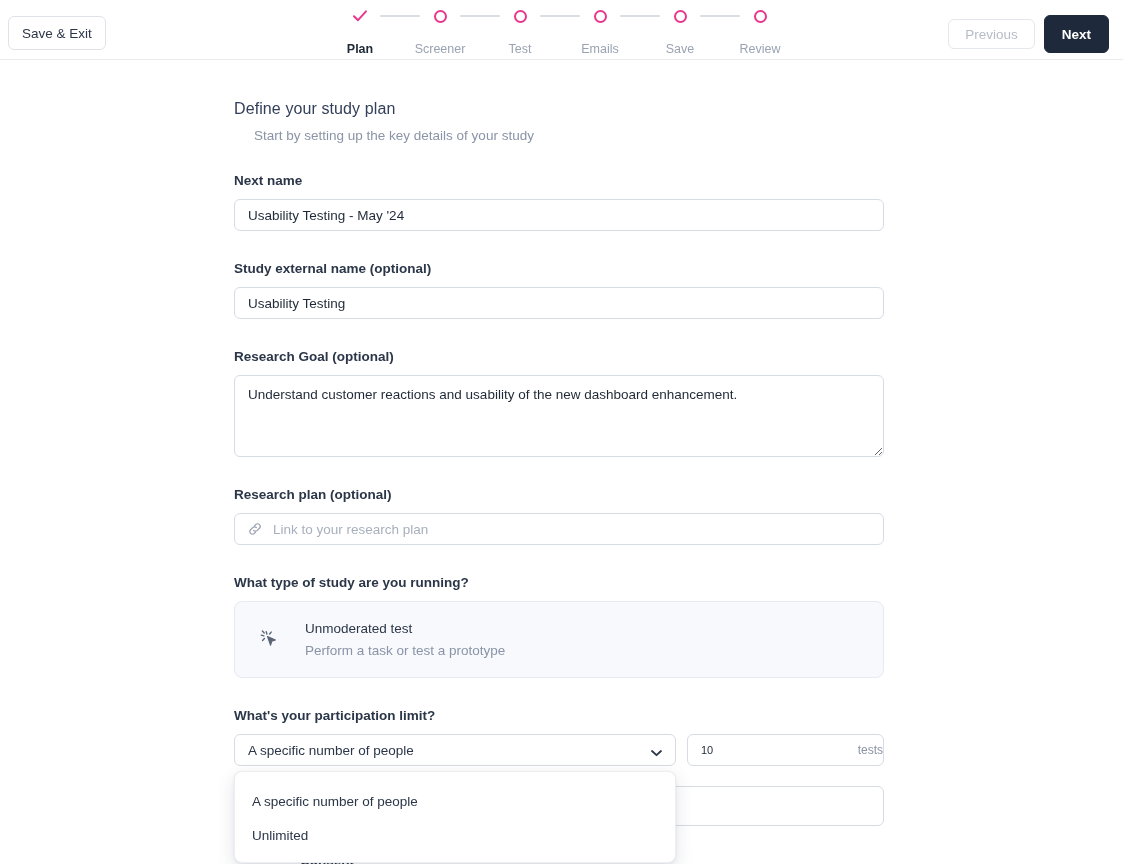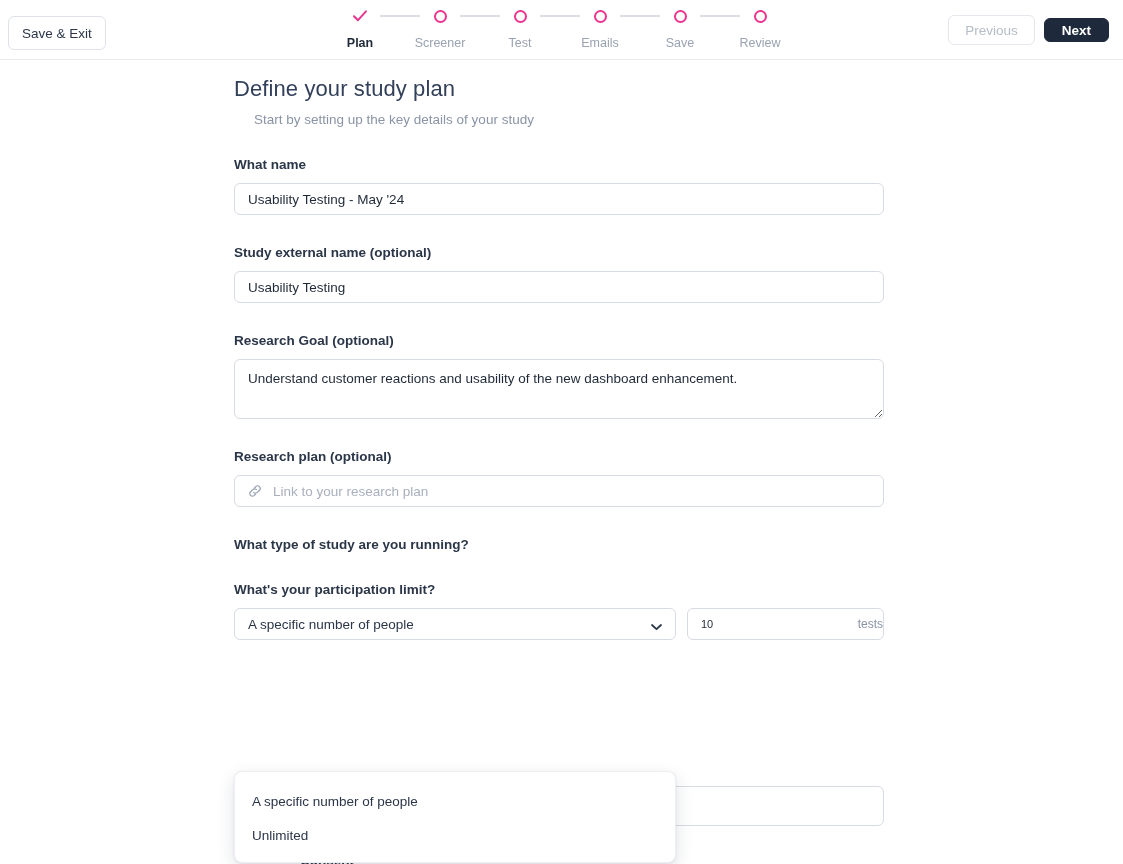--- a/index.html
+++ b/index.html
@@ -38,21 +38,21 @@
     display: flex; flex-direction: column; align-items: center;
     width: 40px;
   }
   .step-mark { height: 20px; display: flex; align-items: center; justify-content: center; }
   .ring {
     width: 13px; height: 13px; border-radius: 50%;
     border: 2px solid #e8368f; background: transparent;
   }
   .check { display: block; }
   .step-label {
-    margin-top: 10px;
+    margin-top: 16px;
     font-size: 12.5px; color: #9aa3b2; white-space: nowrap;
   }
   .step-col.done .step-label { color: #1f2937; font-weight: bold; }
   .connector {
     width: 40px; height: 20px;
     display: flex; align-items: center;
   }
   .connector i {
     display: block; width: 100%; height: 2px; background: #d9dce3; border-radius: 1px;
   }
@@ -63,49 +63,49 @@
   }
   .btn-prev {
     height: 30px; padding: 0 16px;
     display: flex; align-items: center;
     background: #ffffff; border: 1px solid #e4e7ec;
     border-radius: 6px;
     font-size: 13.5px; color: #b6bcc7;
     cursor: default;
   }
   .btn-next {
-    height: 24px; padding: 0 17px;
+    height: 38px; padding: 0 17px;
     display: flex; align-items: center;
     background: #1e2a3b; border: 1px solid #1e2a3b;
     border-radius: 6px;
     font-size: 13.5px; color: #ffffff; font-weight: bold;
     cursor: pointer;
   }
 
   
   .content { position: absolute; left: 234px; top: 60px; width: 650px; }
-  .page-title { margin-top: 16px; font-size: 22px; color: #33405a; letter-spacing: .1px; }
+  .page-title { margin-top: 40px; font-size: 16px; color: #33405a; letter-spacing: .1px; }
   .page-sub { margin-top: 10px; font-size: 13.5px; color: #8a94a6; margin-left: 20px; }
 
   .field { margin-top: 30px; }
   .field-label {
     font-size: 13.5px; color: #2b3648; font-weight: bold;
     margin-bottom: 11px;
   }
   .txt-input {
     width: 650px; height: 32px;
     border: 1px solid #d7dbe3; border-radius: 6px;
     background: #fff;
     font-family: "Liberation Sans", sans-serif;
     font-size: 13.5px; color: #1f2937;
     padding: 0 13px;
     outline: none;
   }
   .txt-area {
-    width: 650px; height: 60px;
+    width: 650px; height: 82px;
     border: 1px solid #d7dbe3; border-radius: 6px;
     background: #fff;
     font-family: "Liberation Sans", sans-serif;
     font-size: 13.5px; color: #1f2937;
     padding: 11px 13px;
     resize: vertical;
     outline: none;
     display: block;
   }
   .input-icon-wrap { position: relative; width: 650px; height: 32px; }
@@ -276,21 +276,21 @@
     </div>
 
   </div>
 
   <div class="content">
 
     <div class="page-title">Define your study plan</div>
     <div class="page-sub">Start by setting up the key details of your study</div>
 
     <div class="field">
-      <div class="field-label">What name</div>
+      <div class="field-label">Next name</div>
       <input class="txt-input" type="text" value="Usability Testing - May '24" style="">
     </div>
 
     <div class="field">
       <div class="field-label">Study external name (optional)</div>
       <input class="txt-input" type="text" value="Usability Testing" style="">
     </div>
 
     <div class="field">
       <div class="field-label">Research Goal (optional)</div>
@@ -305,20 +305,36 @@
             <path d="M6.6 9.4a2.6 2.6 0 0 0 3.7 0l2.1-2.1a2.6 2.6 0 0 0-3.7-3.7L7.6 4.7" stroke="#9aa3b2" stroke-width="1.3" stroke-linecap="round"></path>
             <path d="M9.4 6.6a2.6 2.6 0 0 0-3.7 0L3.6 8.7a2.6 2.6 0 0 0 3.7 3.7l1.1-1.1" stroke="#9aa3b2" stroke-width="1.3" stroke-linecap="round"></path>
           </svg>
         </span>
         <input class="txt-input" type="text" placeholder="Link to your research plan" style="">
       </div>
     </div>
 
     <div class="field">
       <div class="field-label">What type of study are you running?</div>
+      <div class="type-card">
+        <span class="type-icon">
+          <svg width="26" height="26" viewBox="0 0 26 26" fill="none">
+            <path d="M10.5 9.6 L18.4 13.1 L14.7 14.3 L13.6 18.2 Z" fill="#5b6576" stroke="#5b6576" stroke-width="1.1" stroke-linejoin="round"></path>
+            <path d="M9.2 4.6 L9.9 7.0" stroke="#5b6576" stroke-width="1.4" stroke-linecap="round"></path>
+            <path d="M4.3 8.2 L6.8 8.9" stroke="#5b6576" stroke-width="1.4" stroke-linecap="round"></path>
+            <path d="M5.4 4.1 L7.2 5.9" stroke="#5b6576" stroke-width="1.4" stroke-linecap="round"></path>
+            <path d="M14.2 5.1 L12.6 7.0" stroke="#5b6576" stroke-width="1.4" stroke-linecap="round"></path>
+            <path d="M5.6 13.4 L7.4 11.6" stroke="#5b6576" stroke-width="1.4" stroke-linecap="round"></path>
+          </svg>
+        </span>
+        <div>
+          <div class="type-title">Unmoderated test</div>
+          <div class="type-desc">Perform a task or test a prototype</div>
+        </div>
+      </div>
     </div>
 
     <div class="field">
       <div class="field-label">What's your participation limit?</div>
       <div class="limit-row">
         <div class="select-box">
           <span>A specific number of people</span>
           <span class="chev">
             <svg width="13" height="10" viewBox="0 0 13 10" fill="none">
               <path d="M2 3 L6.5 7.2 L11 3" stroke="#2b3648" stroke-width="1.8" stroke-linecap="round" stroke-linejoin="round"></path>

